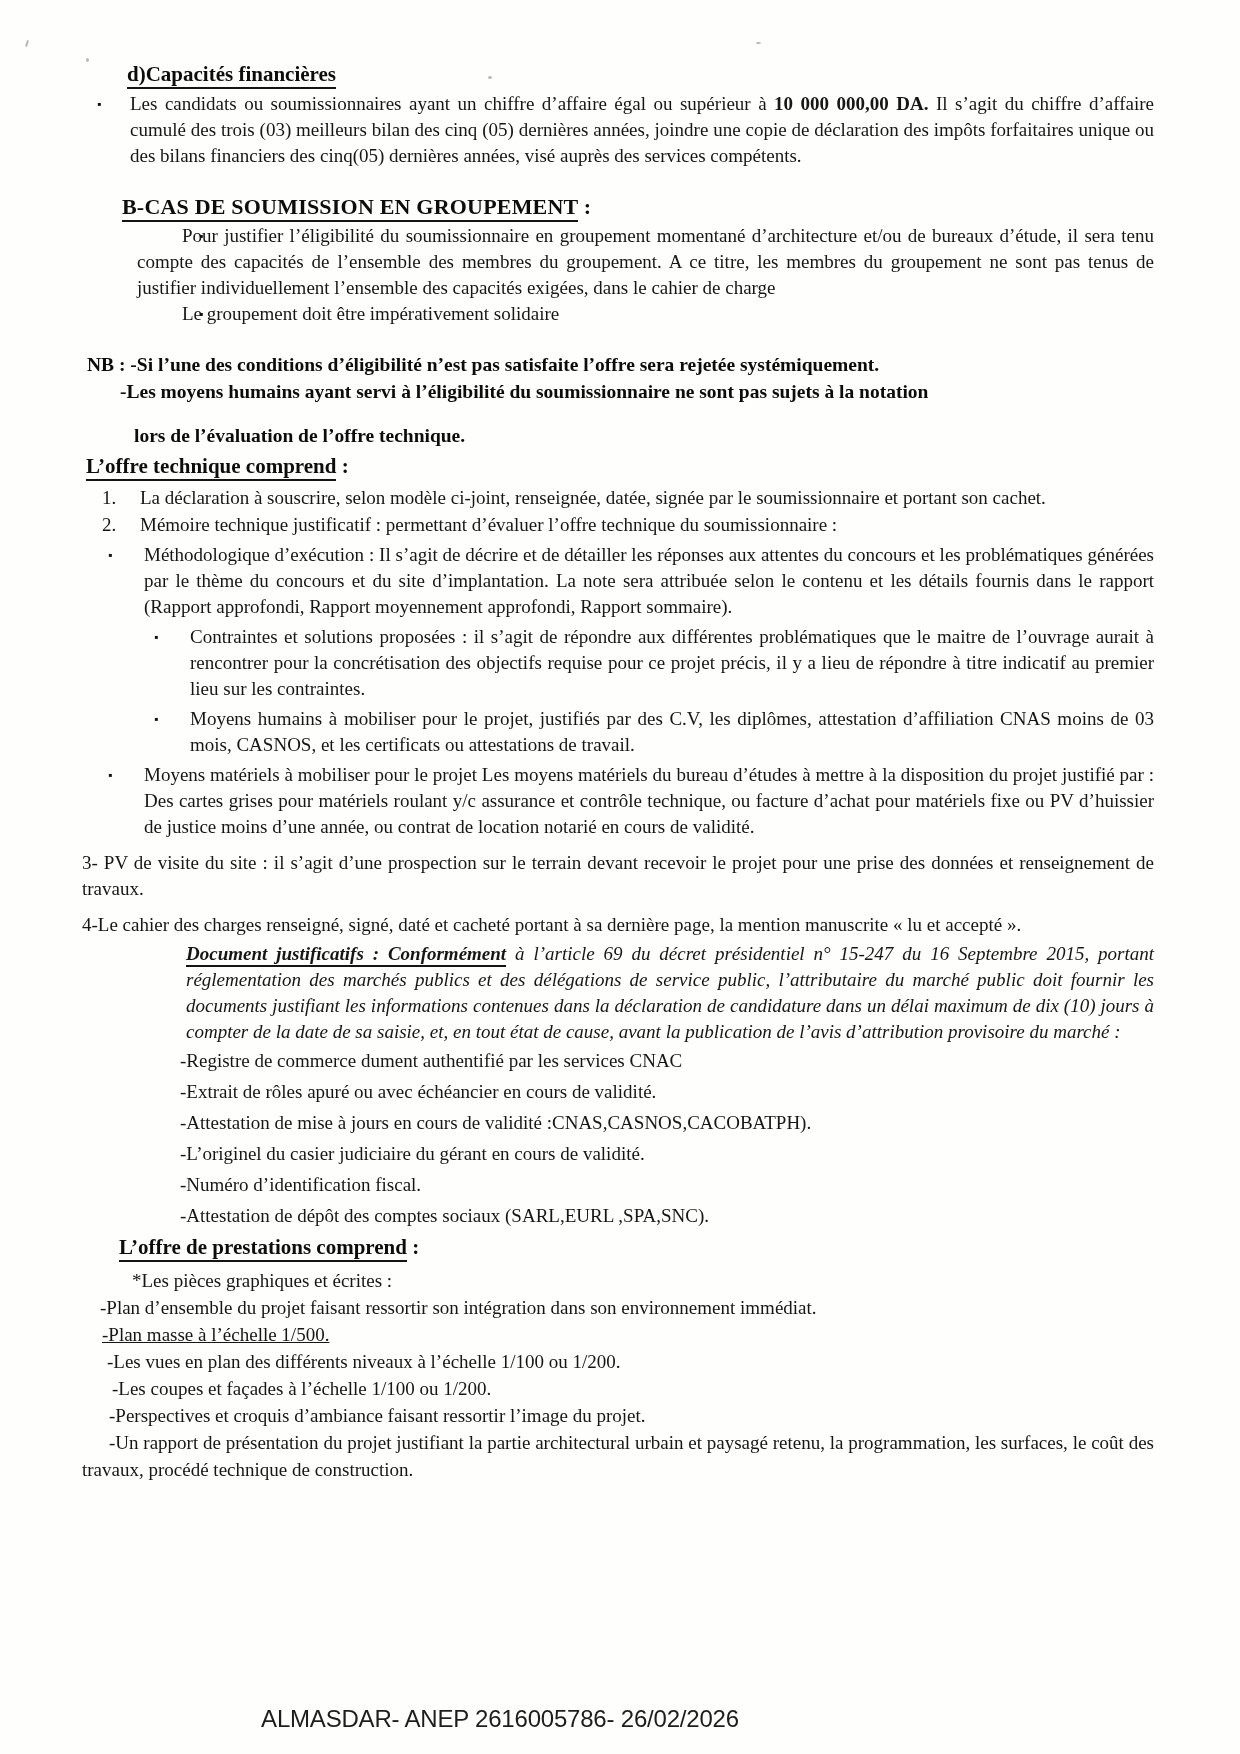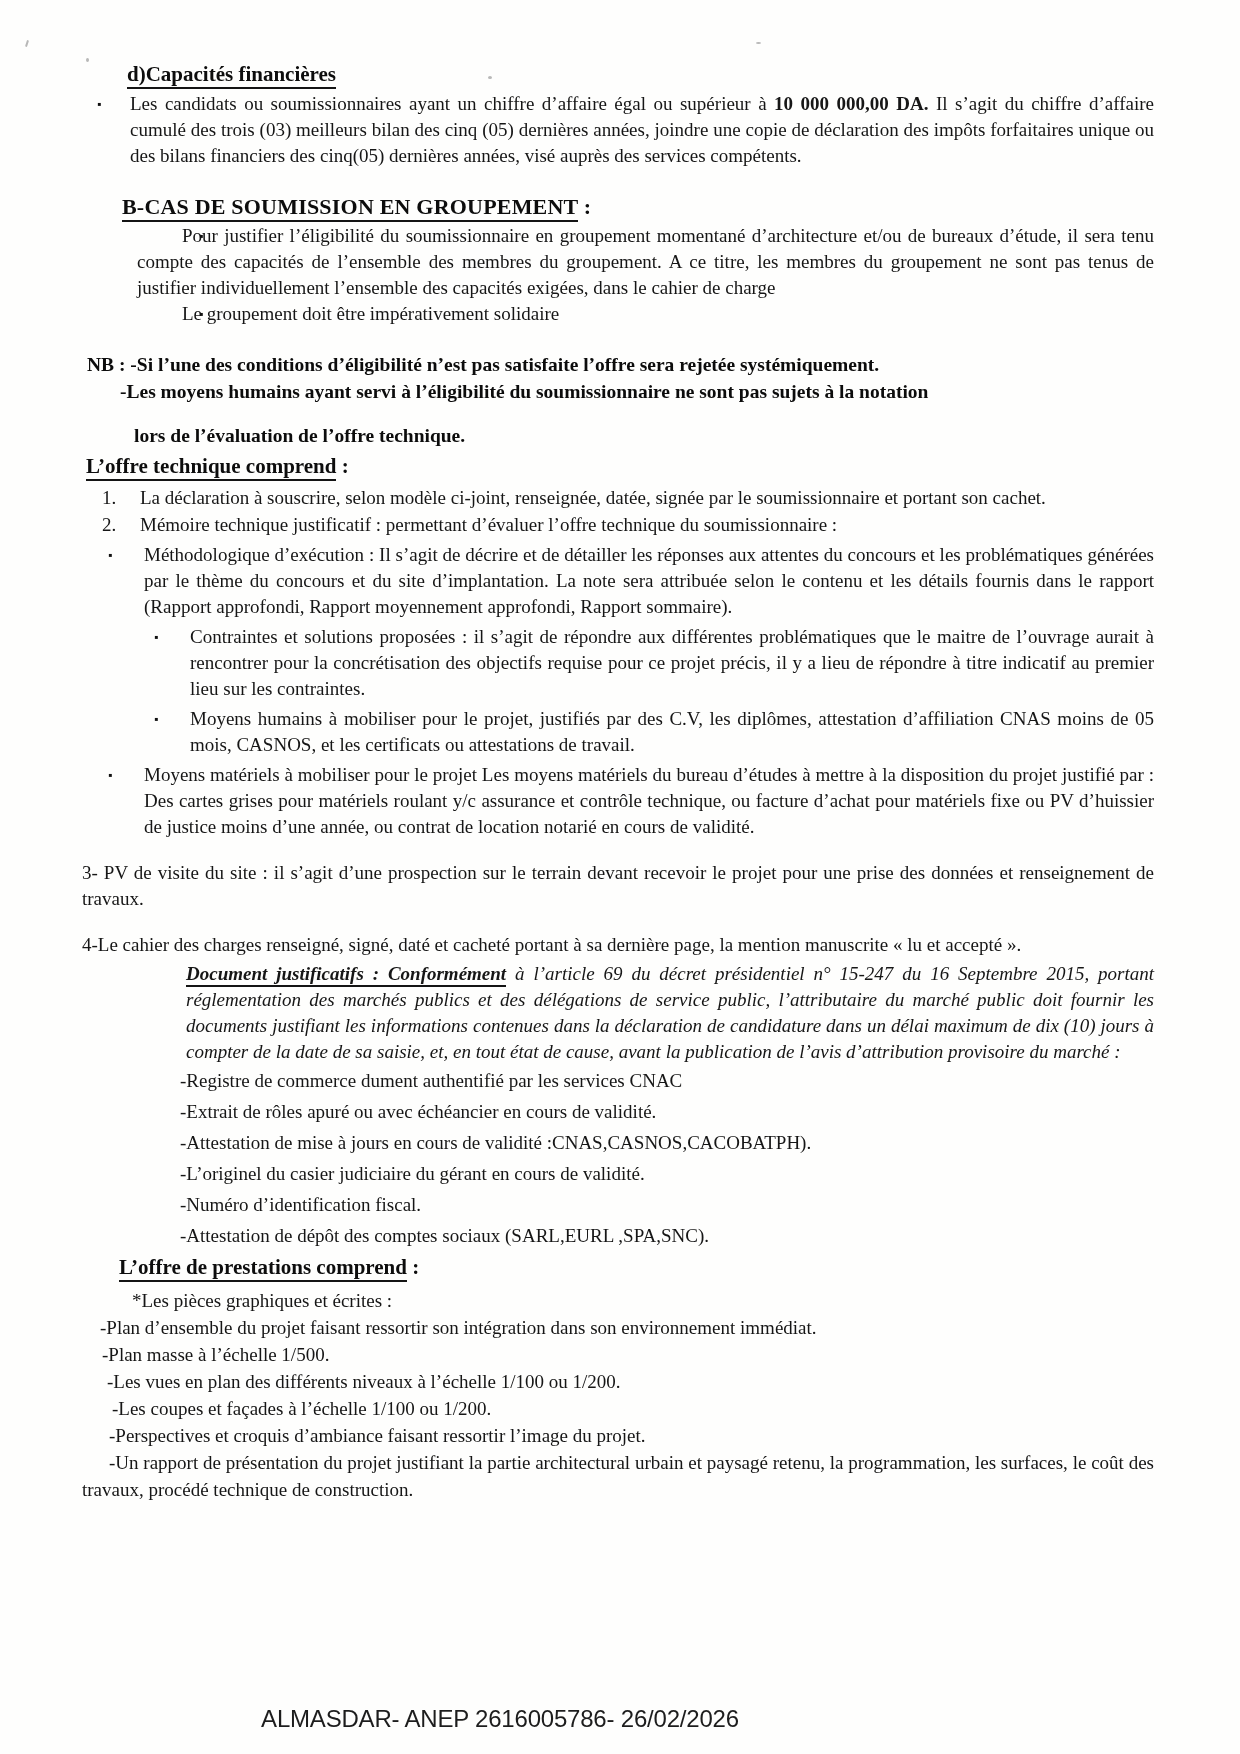--- a/index.html
+++ b/index.html
@@ -36,31 +36,31 @@
   .tech-heading { font-size:21px; margin:2px 0 4px 4px; line-height:30px; }
 
   .num-item { padding-left:58px; margin-top:1px; }
   .num-item .num { position:absolute; left:20px; top:0; }
 
   .blt1 { padding-left:62px; margin-top:4px; }
   .blt1 .sq { left:26px; top:0; }
   .blt2 { padding-left:108px; margin-top:4px; }
   .blt2 .sq { left:72px; top:0; }
 
-  .p-plain { margin-top:20px; }
+  .p-plain { margin-top:10px; }
 
   .justif-lead { padding-left:104px; margin-top:3px;font-style:italic; }
   .doc-line { margin-left:98px; line-height:31px; }
 
   .prest-heading { font-size:21px; margin-left:37px; line-height:32px; }
   .prest-intro { margin-left:50px; margin-top:4px; line-height:27px; }
   .prest-item { margin:0; line-height:27px; }
   .pi0 { margin-left:18px; }
   .pi1 { margin-left:18px; }
-  .pi2 { margin-left:20px; }
+  .pi2 { margin-left:20px;text-decoration:underline; }
   .pi3 { margin-left:25px; }
   .pi4 { margin-left:30px; }
   .pi5 { margin-left:27px; }
   .pi6 { margin-left:0; text-indent:27px; text-align:justify; }
 
   .footer {
     position:absolute; top:1706px; left:255px; width:490px; text-align:center;
     font-family:"Liberation Sans", sans-serif; font-size:24px; color:#1d1d1d;
     letter-spacing:-0.2px;
   }
@@ -121,21 +121,21 @@
     <div class="para blt1">
       <span class="sq">▪</span>
       <span>Méthodologique d’exécution : Il s’agit de décrire et de détailler les réponses aux attentes du concours et les problématiques générées par le thème du concours et du site d’implantation. La note sera attribuée selon le contenu et les détails fournis dans le rapport (Rapport approfondi, Rapport moyennement approfondi, Rapport sommaire).</span>
     </div>
     <div class="para blt2">
       <span class="sq">▪</span>
       <span>Contraintes et solutions proposées : il s’agit de répondre aux différentes problématiques que le maitre de l’ouvrage aurait à rencontrer pour la concrétisation des objectifs requise pour ce projet précis, il y a lieu de répondre à titre indicatif au premier lieu sur les contraintes.</span>
     </div>
     <div class="para blt2">
       <span class="sq">▪</span>
-      <span>Moyens humains à mobiliser pour le projet, justifiés par des C.V, les diplômes, attestation d’affiliation CNAS moins de 05 mois, CASNOS, et les certificats ou attestations de travail.</span>
+      <span>Moyens humains à mobiliser pour le projet, justifiés par des C.V, les diplômes, attestation d’affiliation CNAS moins de 03 mois, CASNOS, et les certificats ou attestations de travail.</span>
     </div>
     <div class="para blt1">
       <span class="sq">▪</span>
       <span>Moyens matériels à mobiliser pour le projet Les moyens matériels du bureau d’études à mettre à la disposition du projet justifié par : Des cartes grises pour matériels roulant y/c assurance et contrôle technique, ou facture d’achat pour matériels fixe ou PV d’huissier de justice moins d’une année, ou contrat de location notarié en cours de validité.</span>
     </div>
 
     <div class="para p-plain">3- PV de visite du site : il s’agit d’une prospection sur le terrain devant recevoir le projet pour une prise des données et renseignement de travaux.</div>
     <div class="para p-plain">4-Le cahier des charges renseigné, signé, daté et cacheté portant à sa dernière page, la mention manuscrite « lu et accepté ».</div>
 
     <div class="para justif-lead">

